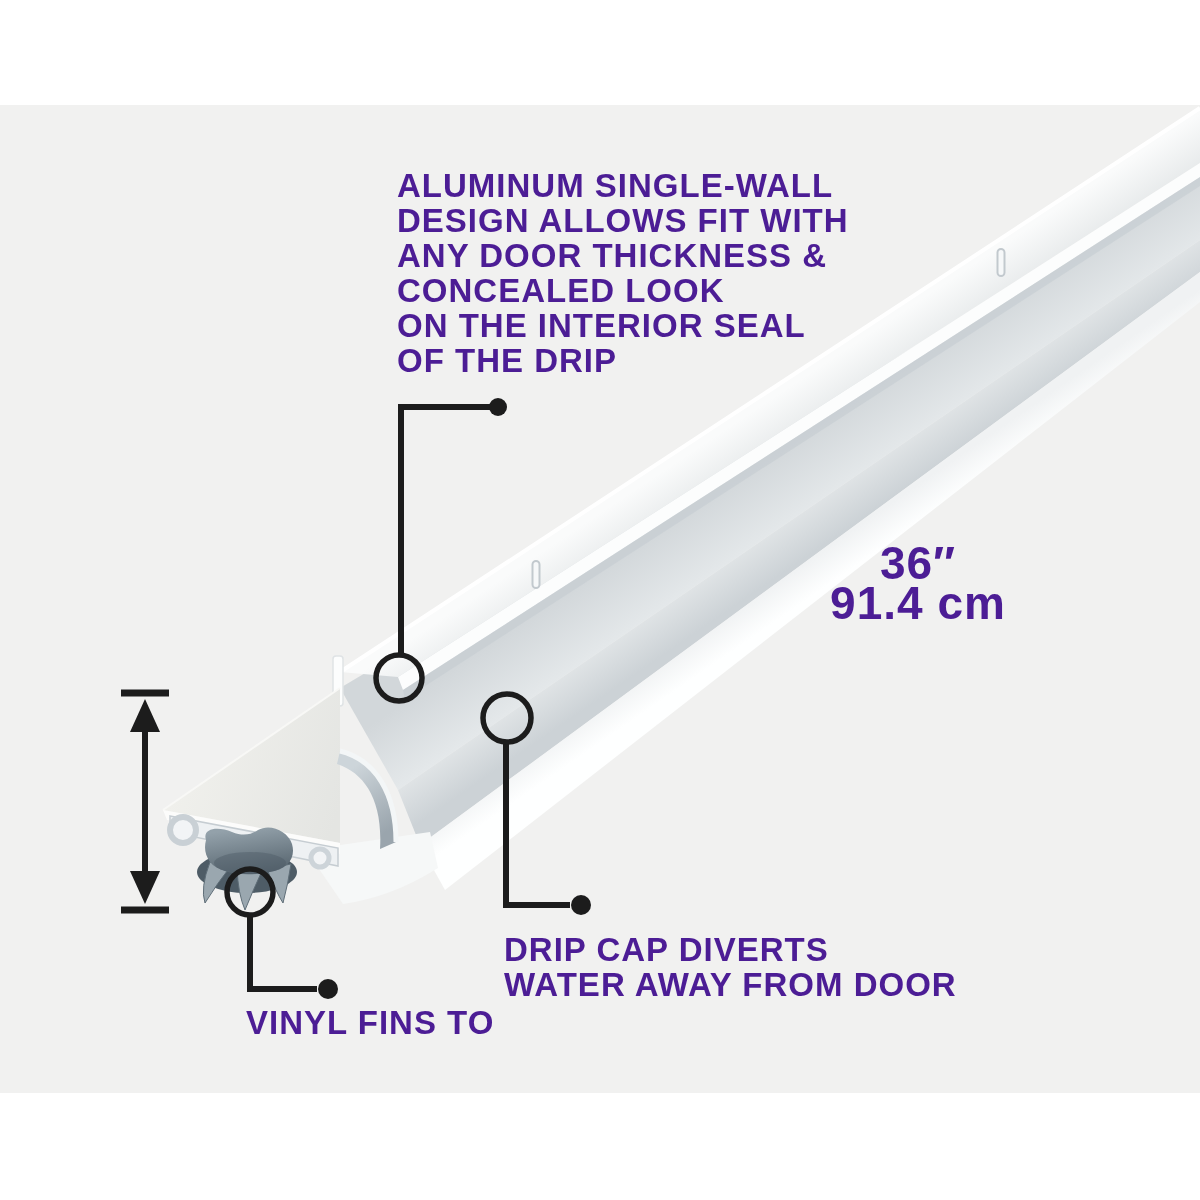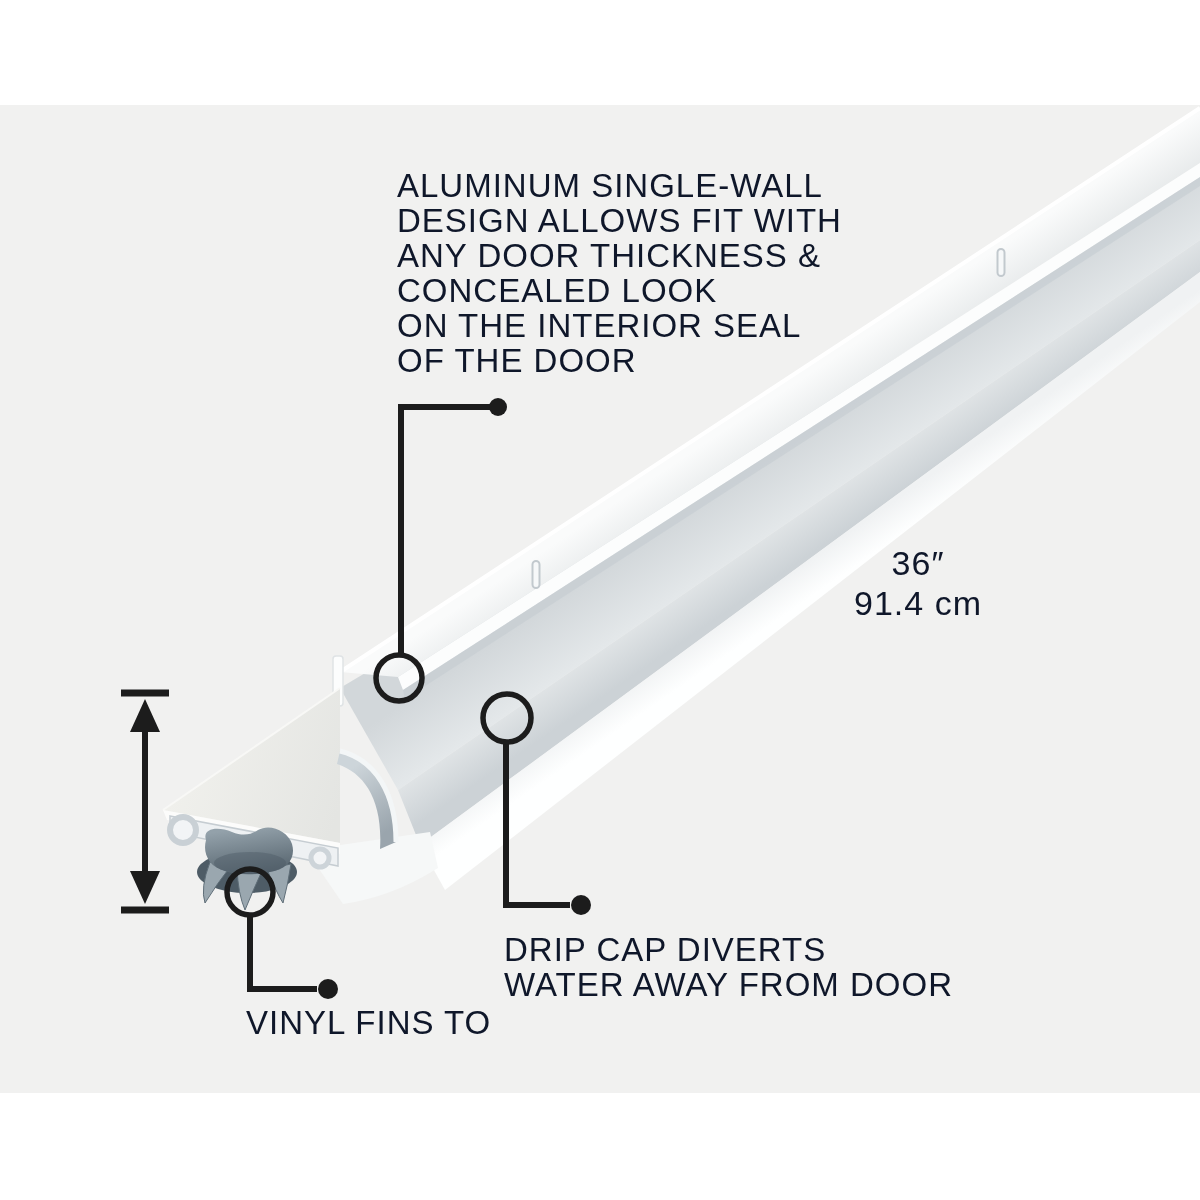--- a/index.html
+++ b/index.html
@@ -2,24 +2,24 @@
 <html><head>
 <meta charset="utf-8">
 <style>
   html,body{margin:0;padding:0;}
   .stage{
     position:relative;width:1200px;height:1200px;background:#ffffff;overflow:hidden;
     font-family:"Liberation Sans","DejaVu Sans",sans-serif;color:#1c1c1c;
   }
   .art{position:absolute;left:0;top:0;}
   .lbl{
-    position:absolute;font-weight:400;font-size:33px;line-height:35px;
-    letter-spacing:1px;white-space:nowrap;color:#0f172a;
+    position:absolute;font-weight:700;font-size:33px;line-height:35px;
+    letter-spacing:1px;white-space:nowrap;color:#4c1d95;
   }
-  .lbl.num{font-size:34px;line-height:40px;}
+  .lbl.num{font-size:46px;line-height:40px;}
   .lbl.centered{text-align:center;transform:translateX(-50%);}
 </style>
 </head>
 <body>
 
 <div class="stage">
 
   <svg class="art" width="1200" height="1200" viewBox="0 0 1200 1200">
     <defs>
       <linearGradient id="gFlange" gradientUnits="userSpaceOnUse" x1="786" y1="389" x2="812" y2="428">
@@ -130,21 +130,21 @@
       </g>
     </g>
   </svg>
 
   <div class="lbl" style="left:397px;top:168px;">
     <div>ALUMINUM SINGLE-WALL</div>
     <div>DESIGN ALLOWS FIT WITH</div>
     <div>ANY DOOR THICKNESS &amp;</div>
     <div>CONCEALED LOOK</div>
     <div>ON THE INTERIOR SEAL</div>
-    <div>OF THE DOOR</div>
+    <div>OF THE DRIP</div>
   </div>
 
   <div class="lbl num centered" style="left:918px;top:543px;">
     <div>36″</div>
     <div>91.4 cm</div>
   </div>
 
 
   <div class="lbl" style="left:504px;top:920px;margin-top:12px;">
     <div>DRIP CAP DIVERTS</div>

